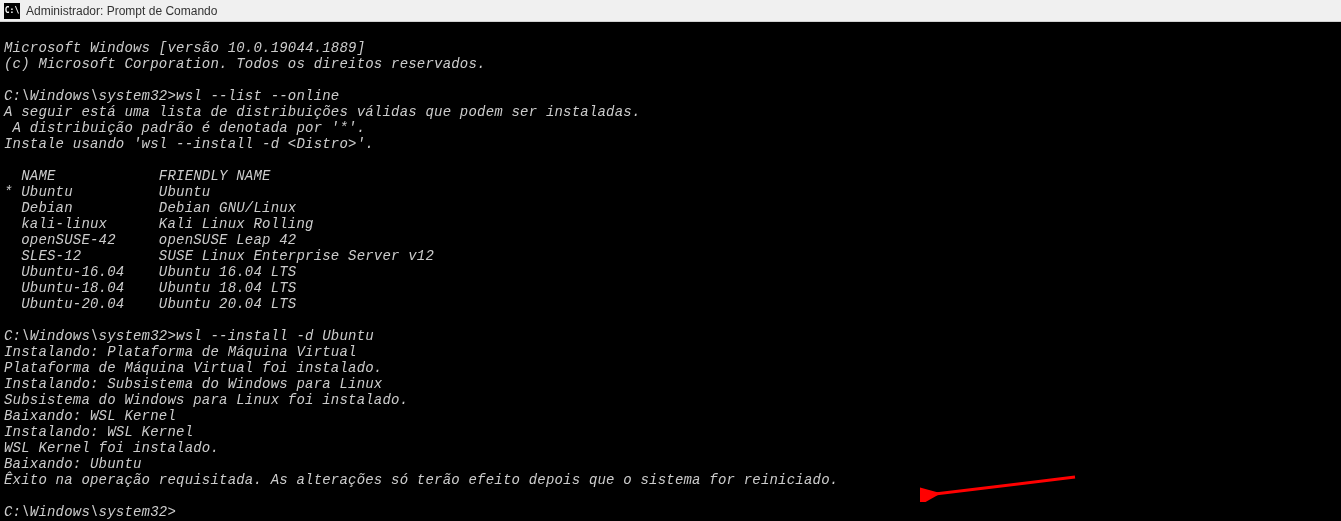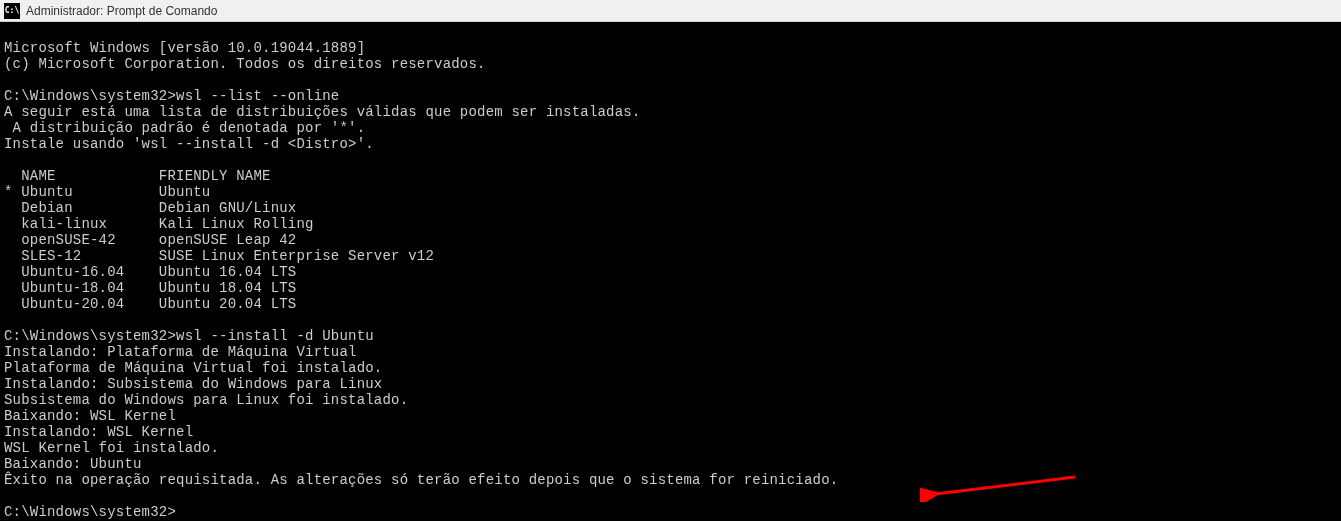--- a/index.html
+++ b/index.html
@@ -37,20 +37,21 @@
       font-weight: bold;
       font-family: Consolas, monospace;
     }
     .terminal {
       background: #000;
       color: #cccccc;
       padding: 2px 4px;
       white-space: pre;
       line-height: 16px;
       letter-spacing: 0.2px;
+      font-style: italic;
     }
     .arrow {
       position: absolute;
       pointer-events: none;
     }
   </style>
 </head>
 <body>
 
 <div class="titlebar">

